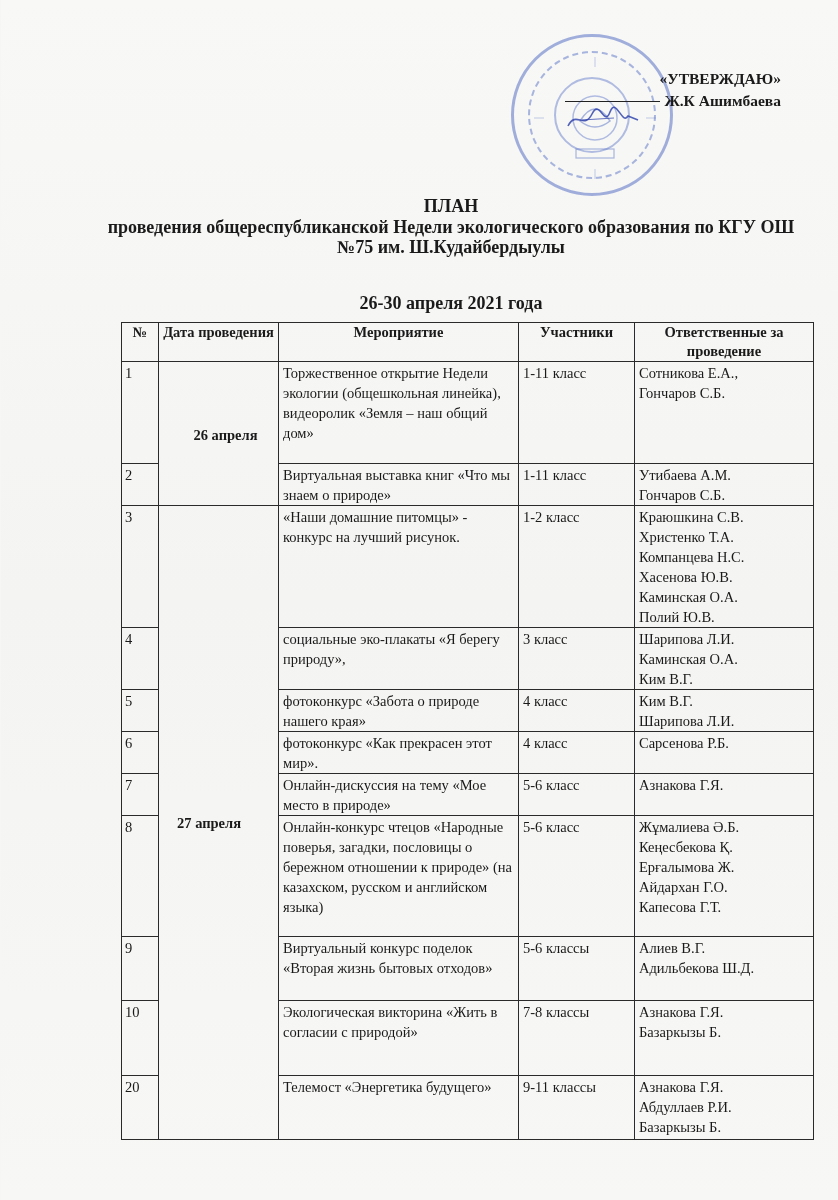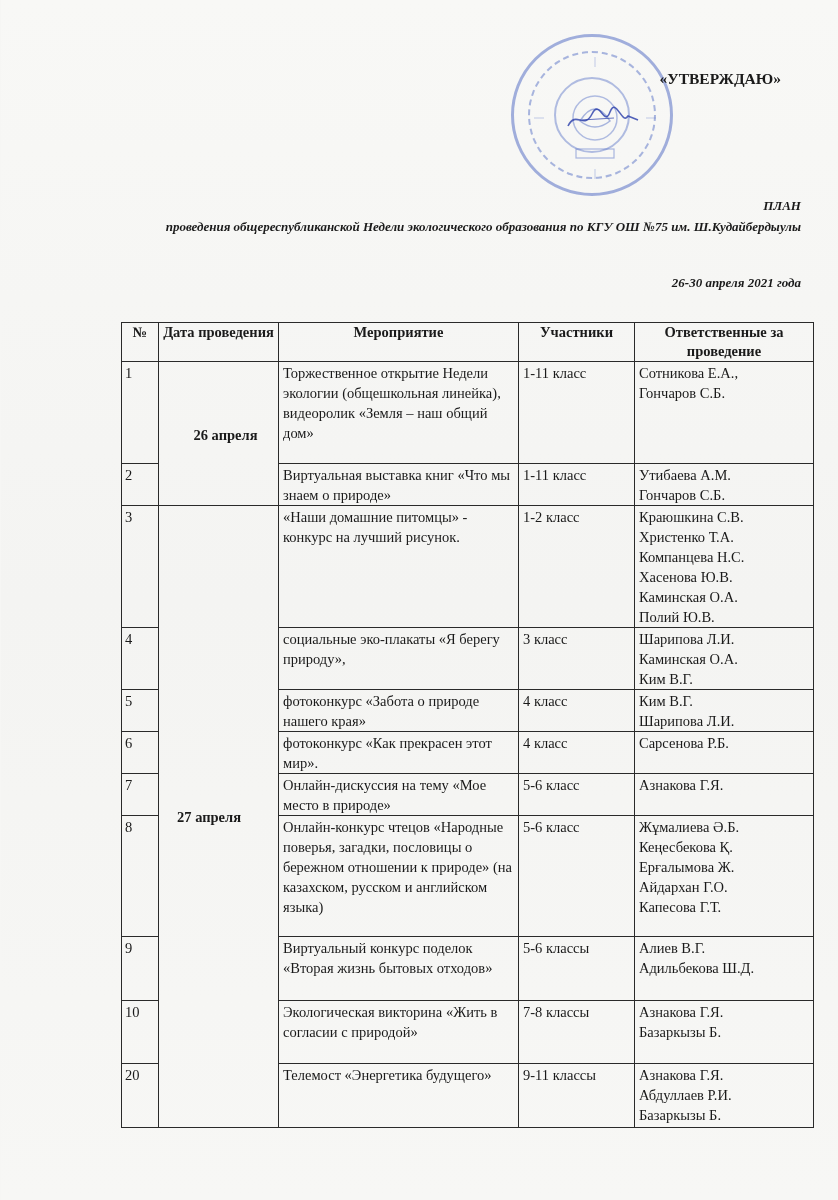--- a/index.html
+++ b/index.html
@@ -78,25 +78,24 @@
       border-bottom: 1px solid #222;
       margin-right: 4px;
       vertical-align: 4px;
     }
     
     .title {
       position: absolute;
       left: 100px;
       width: 700px;
       top: 196px;
-      text-align: right;
+      text-align: center;
       font-weight: bold;
-      font-size: 13px;
+      font-size: 18px;
       line-height: 20px;
-      font-style: italic;
     }
     .title .t-main { display: block; margin-bottom: 1px; }
     .title .t-sub { display: block; }
     .title .t-dates { display: block; margin-top: 36px; }
     
     table.plan {
       position: absolute;
       left: 120px;
       top: 322px;
       width: 692px;
@@ -152,20 +151,21 @@
     </svg>
   </div>
 
   <svg class="signature" viewBox="0 0 80 26">
     <path d="M4 20 C12 4, 20 24, 28 8 S40 22, 46 6 S58 20, 64 10 L74 14" fill="none" stroke="rgba(40,60,170,0.8)" stroke-width="1.6"></path>
     <path d="M18 14 L50 12" fill="none" stroke="rgba(40,60,170,0.7)" stroke-width="1.2"></path>
   </svg>
 
   <div class="approve">
     <span class="line">«УТВЕРЖДАЮ»</span>
+    <span class="line"><span class="sig-line"></span><span>Ж.К Ашимбаева</span></span>
   </div>
 
   <div class="title">
     <span class="t-main">ПЛАН</span>
     <span class="t-sub">проведения общереспубликанской Недели экологического образования по КГУ ОШ №75 им. Ш.Кудайбердыулы</span>
     <span class="t-dates">26-30 апреля 2021 года</span>
   </div>
 
   <table class="plan">
     <colgroup>
@@ -267,21 +267,21 @@
       </tr>
       <tr style="height:64px">
         <td class="num">9</td>
         <td>Виртуальный конкурс поделок «Вторая жизнь бытовых отходов»</td>
         <td>5-6 классы</td>
         <td>
           <span class="resp-line">Алиев В.Г.</span>
           <span class="resp-line">Адильбекова Ш.Д.</span>
         </td>
       </tr>
-      <tr style="height:63px">
+      <tr style="height:75px">
         <td class="num">10</td>
         <td>Экологическая викторина «Жить в согласии с природой»</td>
         <td>7-8 классы</td>
         <td>
           <span class="resp-line">Азнакова Г.Я.</span>
           <span class="resp-line">Базаркызы Б.</span>
         </td>
       </tr>
       <tr style="height:64px">
         <td class="num">20</td>

